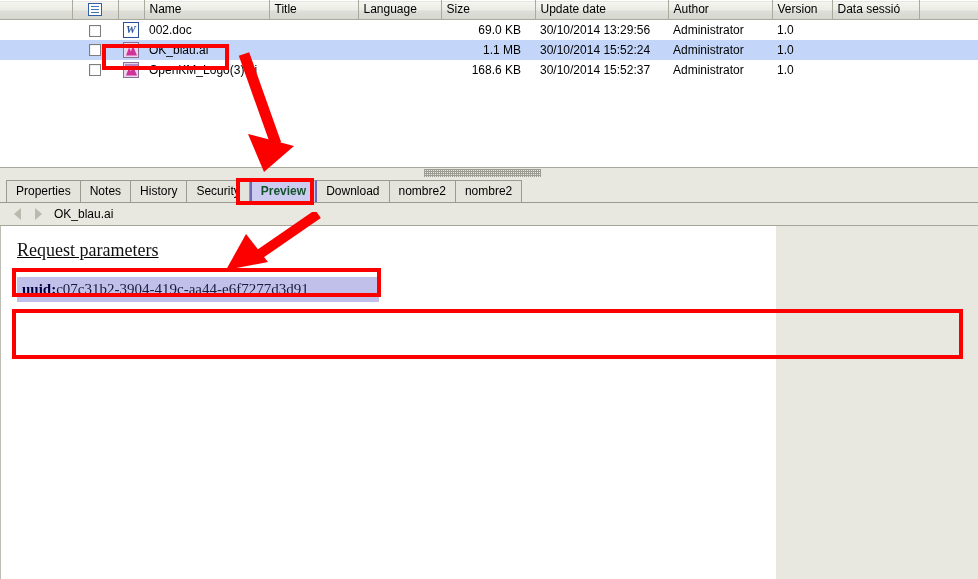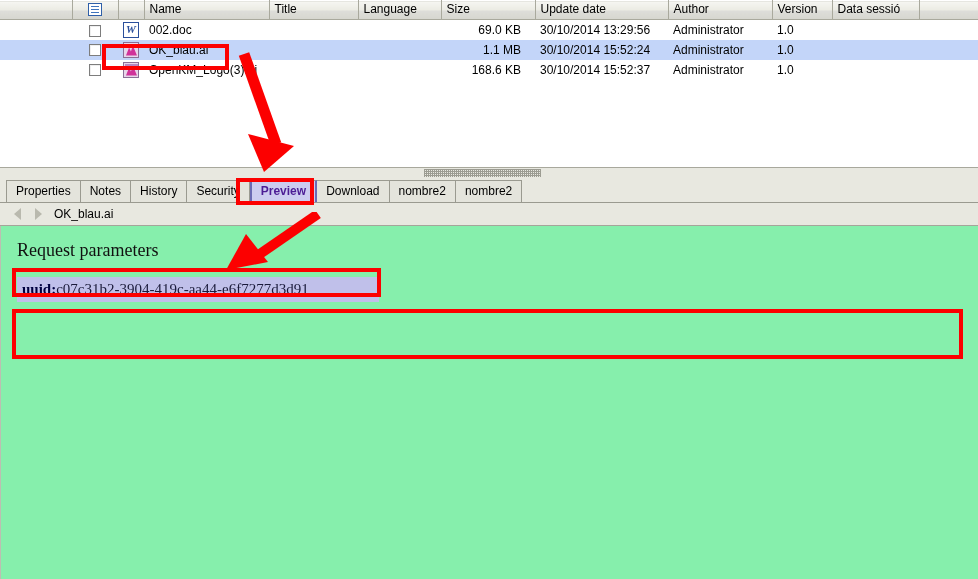--- a/index.html
+++ b/index.html
@@ -175,21 +175,21 @@
     color: #000;
     white-space: nowrap;
     margin-top: 15px;
   }
   .tab.first { border-left: 1px solid #9a9a90; }
   .tab.selected {
     background: #ccccf0;
     font-weight: bold;
     border-left: 2px solid #6a6ab4;
     border-right: 2px solid #6a6ab4;
-    color: #4c1d95;
+    color: #14532d;
   }
   .tabstrip .filler { flex: 1; height: 22px; border-bottom: none; }
 
   
   .crumbbar {
     position: absolute;
     left: 0; top: 203px;
     width: 978px; height: 23px;
     background: #e8e8e0;
     border-bottom: 1px solid #a5a59a;
@@ -203,26 +203,27 @@
     border-bottom: 6px solid transparent;
   }
   .tri.left  { border-right: 7px solid #b9b9ae; margin-right: 14px; }
   .tri.right { border-left: 7px solid #b9b9ae; margin-right: 12px; }
   .crumb-label { font-size: 12px; color: #000; }
 
   
   .preview-body {
     position: absolute;
     left: 0; top: 226px;
-    width: 978px; height: 353px;
-    background: #86efac;
+    width: 776px; height: 353px;
+    background: #ffffff;
     border-left: 1px solid #bdbdb2;
     box-sizing: border-box;
     padding: 10px 8px 0 12px;
     overflow: hidden;
+    text-decoration: underline;
   }
   .heading {
     font-family: "Liberation Serif", serif;
     font-size: 18px;
     color: #111;
     margin: 4px 0 16px 4px;
   }
   .param-line {
     font-family: "Liberation Serif", serif;
     font-size: 15px;

